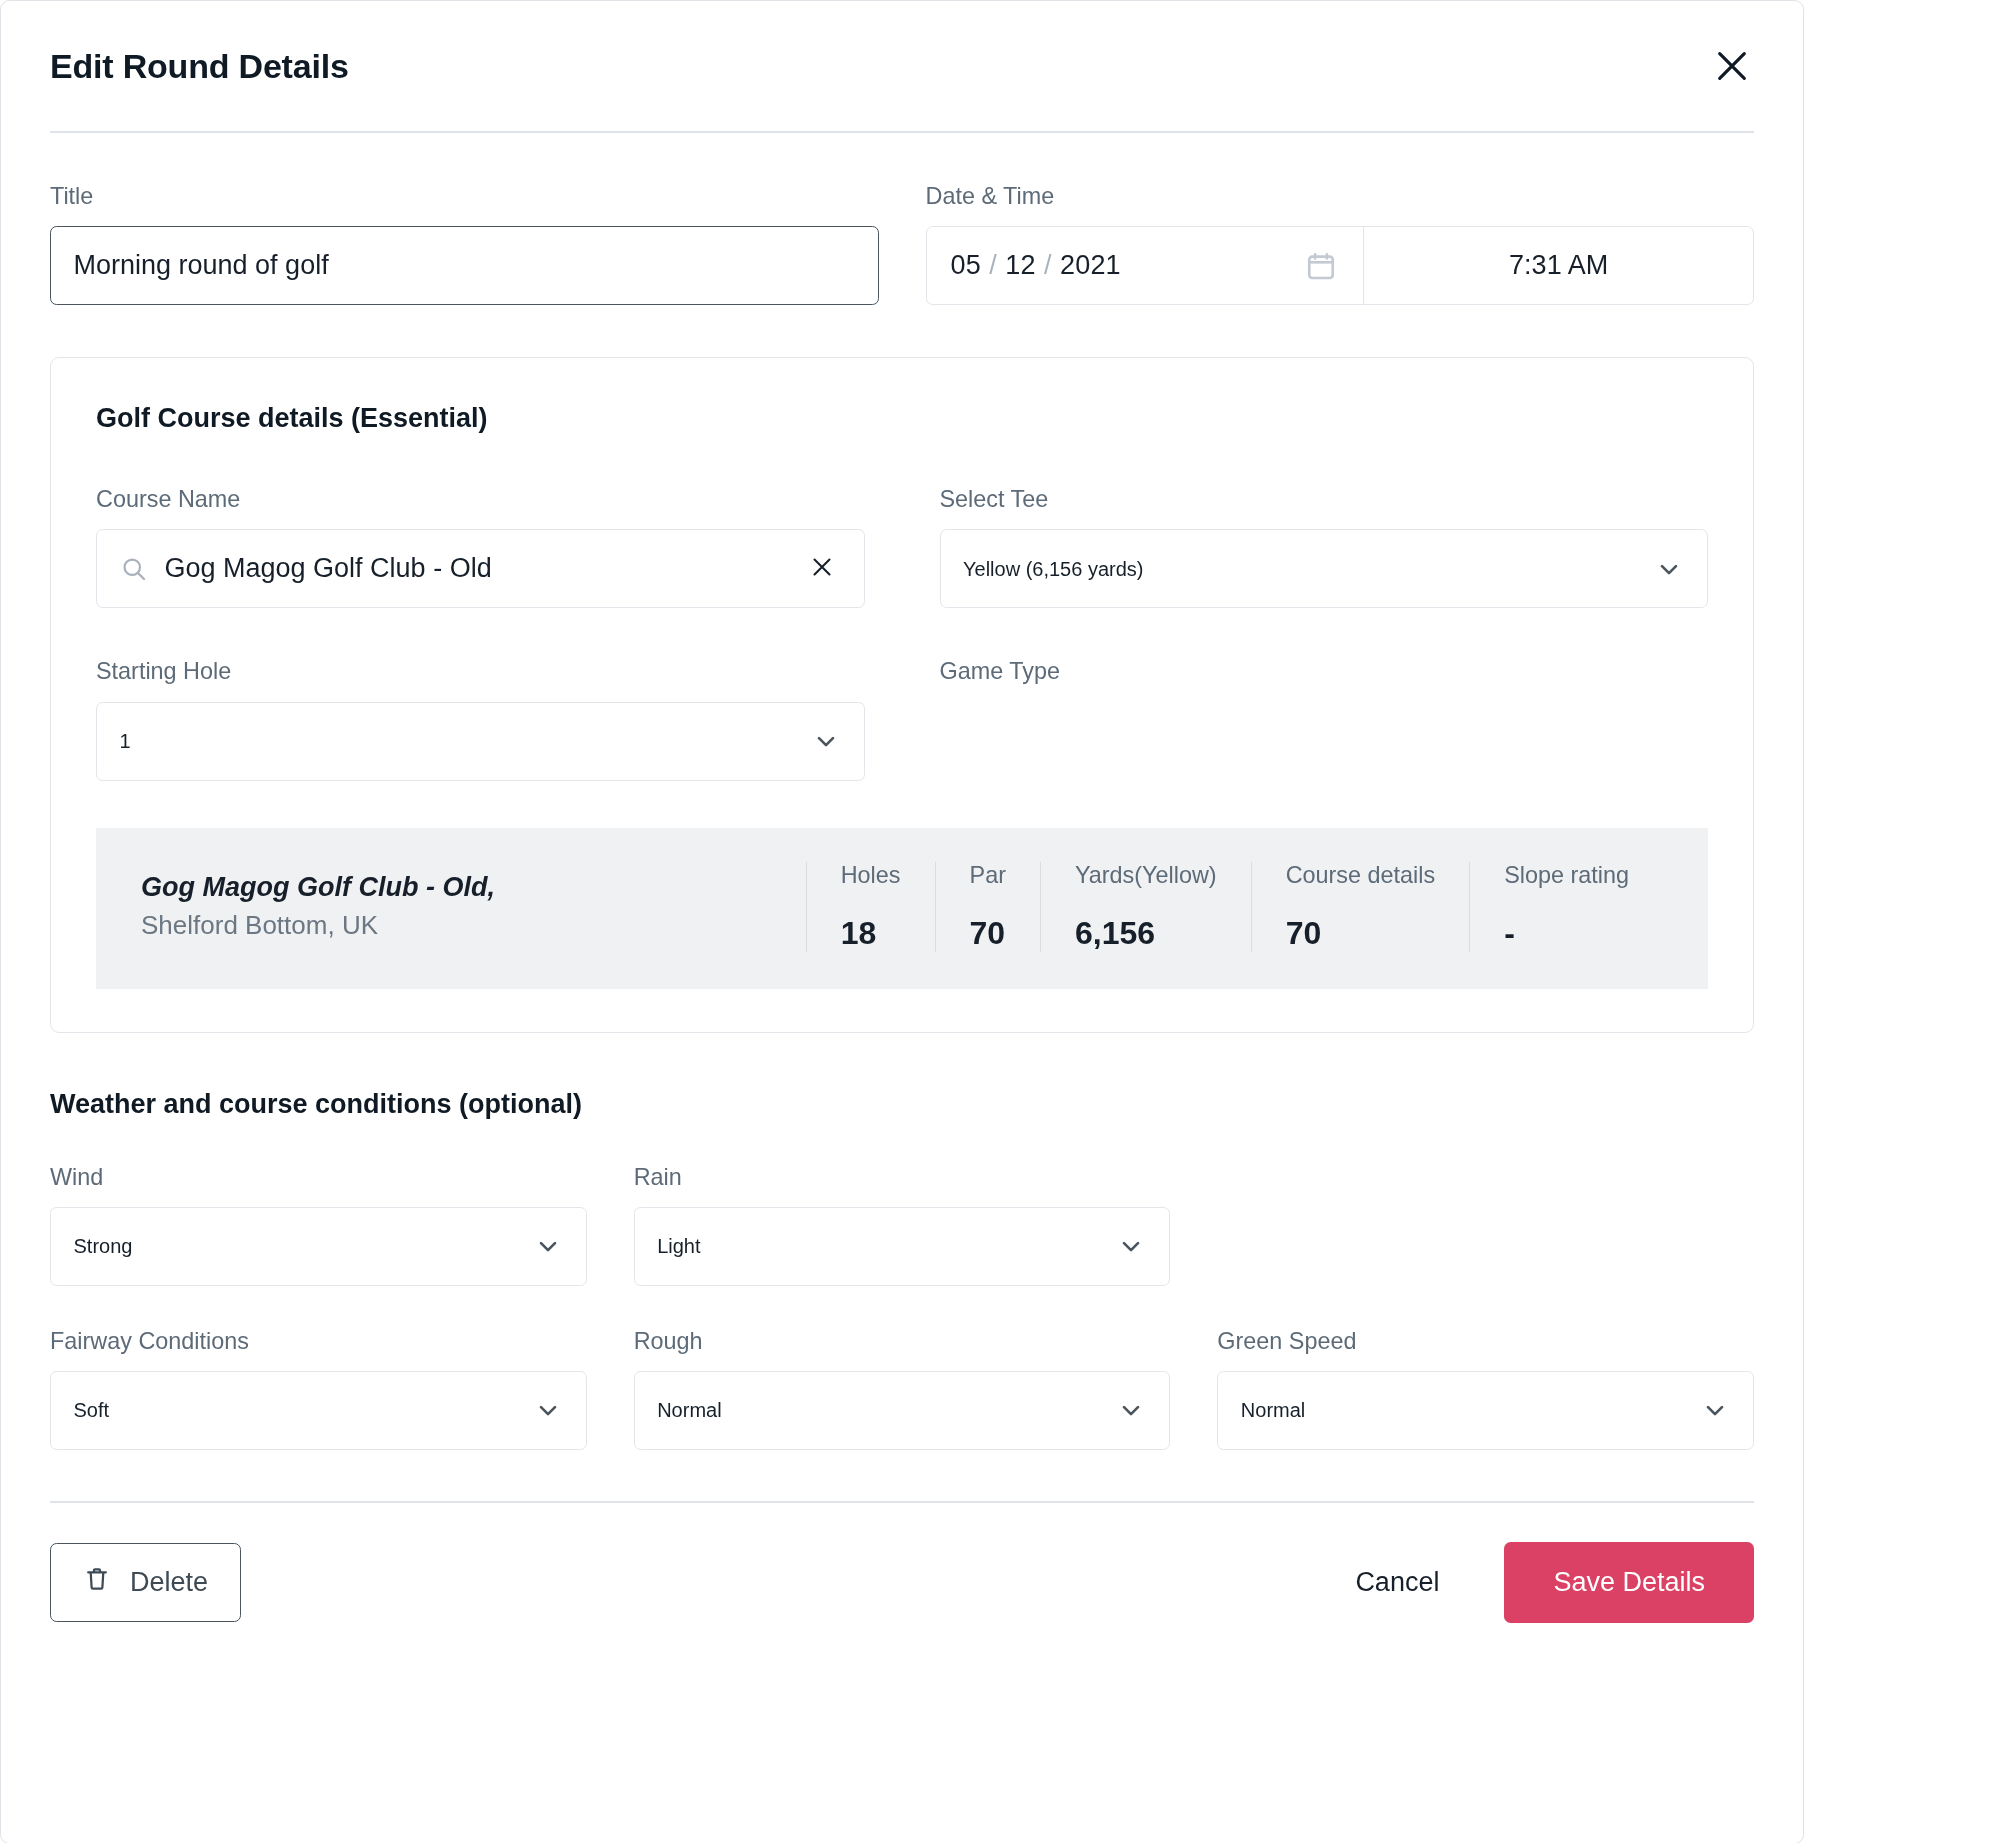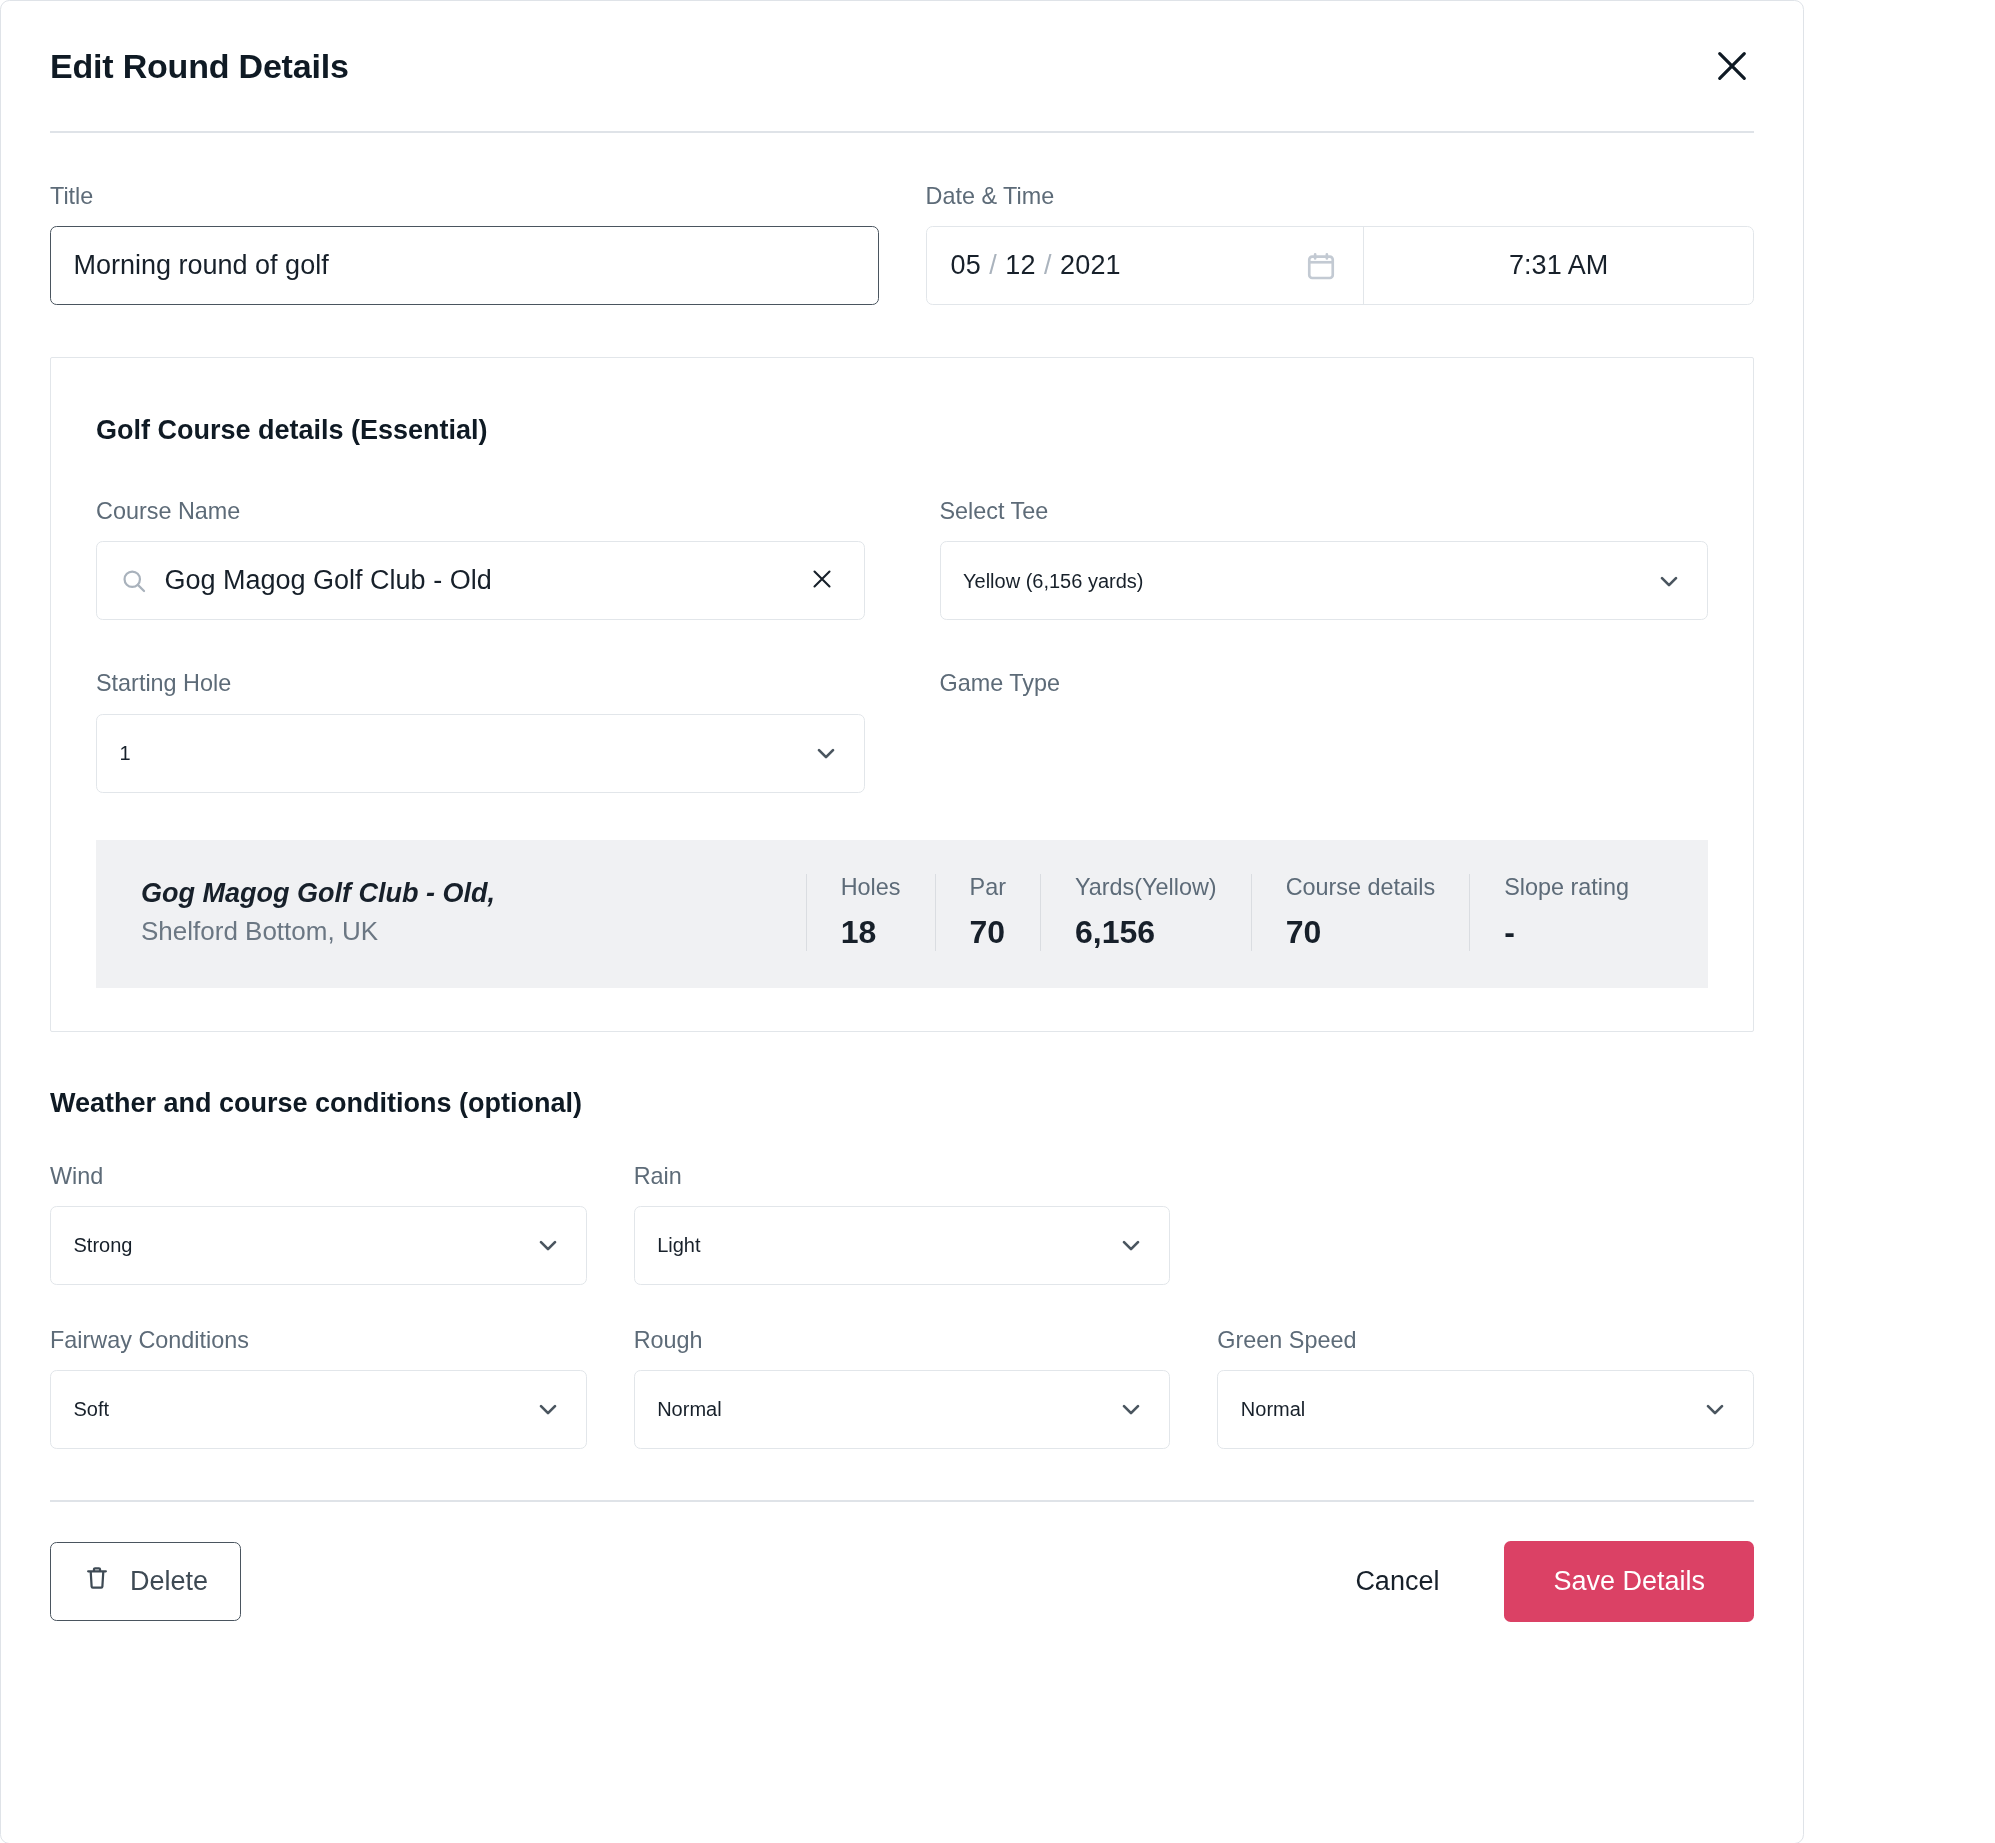--- a/index.html
+++ b/index.html
@@ -152,22 +152,22 @@
     display: flex;
     align-items: center;
     justify-content: center;
   }
   .time-value { font-size: 27px; color: #17202a; }
 
   
   .course-card {
     margin-top: 52px;
     border: 1.9px solid #e2e6ea;
-    border-radius: 2px;
-    padding: 57px 45px 43px 45px;
+    border-radius: 9px;
+    padding: 45px 45px 43px 45px;
   }
   .card-heading {
     font-size: 27px;
     font-weight: bold;
     color: #0f1a24;
     margin-bottom: 51px;
   }
   .card-row {
     display: flex;
     gap: 75px;
@@ -261,21 +261,21 @@
     flex-direction: column;
     align-items: center;
     justify-content: center;
     padding: 0 34px;
     border-left: 1.9px solid #dadde1;
   }
   .stat-label {
     font-size: 23.4px;
     color: #5d6b78;
     white-space: nowrap;
-    margin-bottom: 13px;
+    margin-bottom: 26px;
   }
   .stat-value {
     font-size: 32px;
     font-weight: bold;
     color: #17202a;
     align-self: flex-start;
   }
 
   
   .section-heading {

